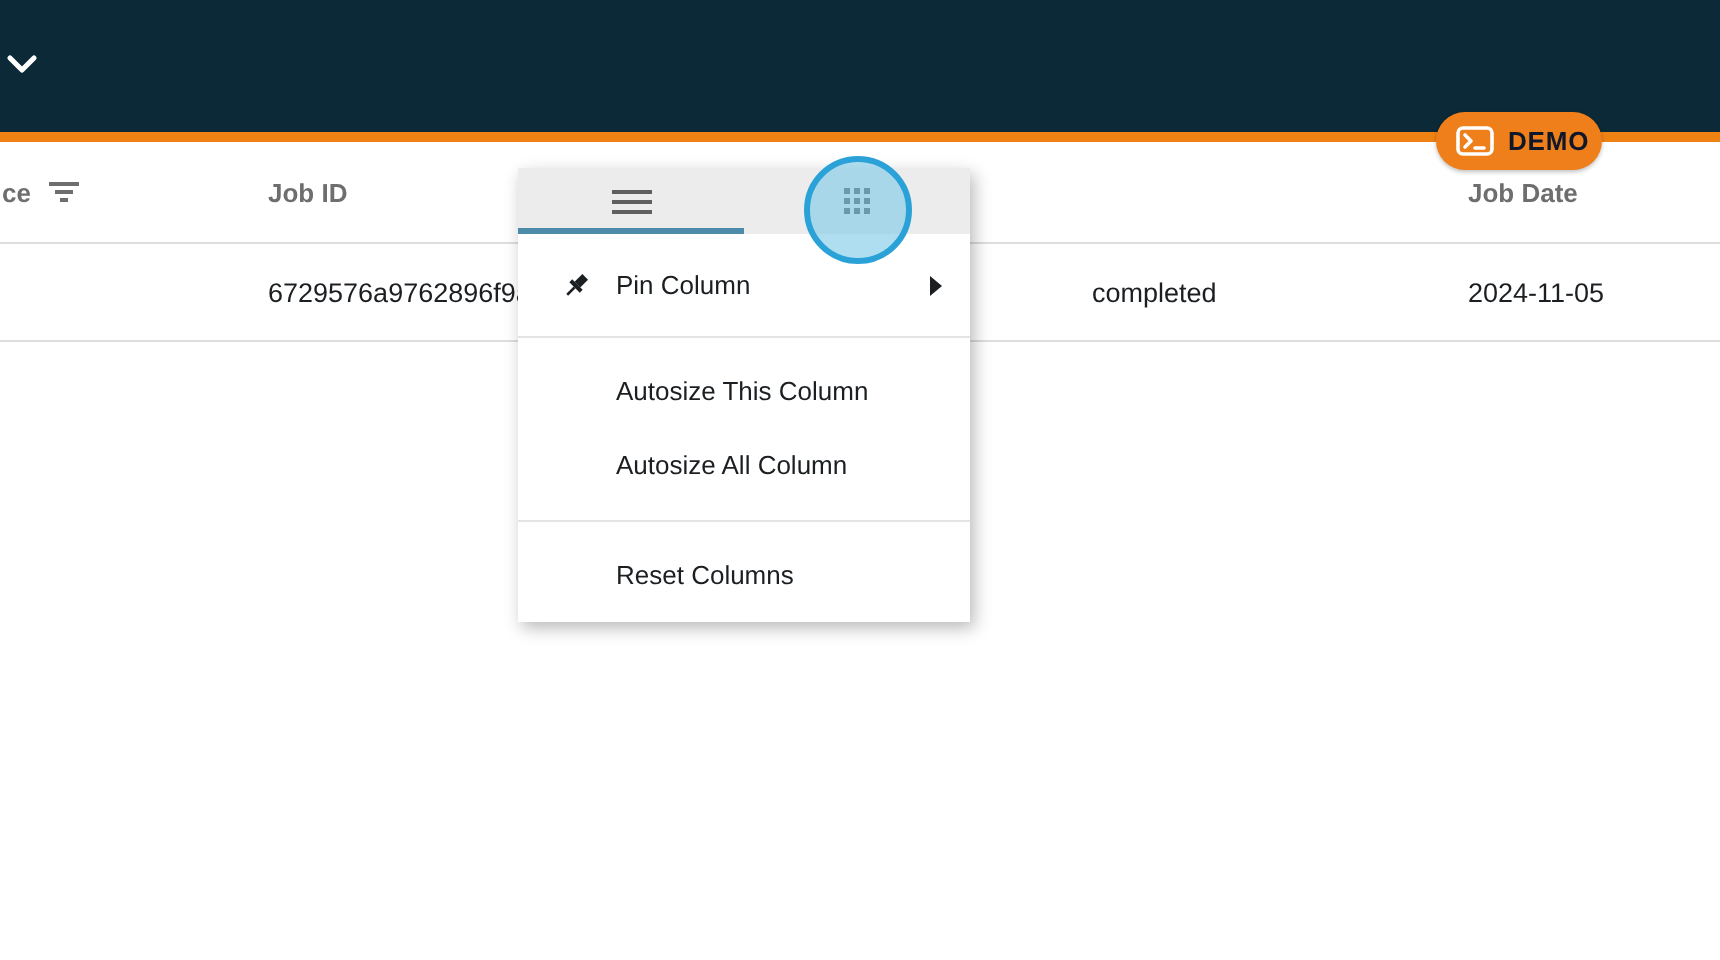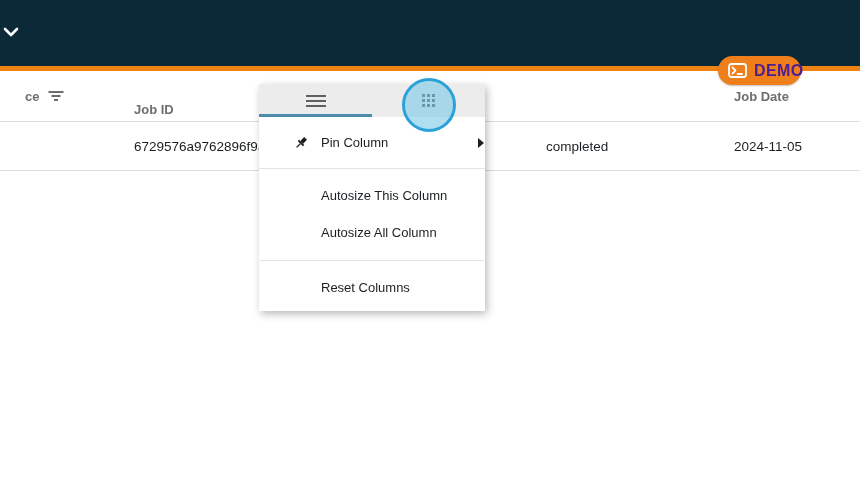--- a/index.html
+++ b/index.html
@@ -9,30 +9,30 @@
   }
   
   .topbar{position:absolute;top:0;left:0;width:860px;height:66px;background:#0b2936;}
   .topbar .chev{position:absolute;left:3px;top:27px;width:16px;height:11px;}
   
   .accent{position:absolute;top:66px;left:0;width:860px;height:5px;background:#ee8213;}
   
   .demo-badge{
     position:absolute;left:718px;top:56px;width:83px;height:29px;background:#ef7f1a;
     border-radius:15px;display:flex;align-items:center;gap:7px;padding:0 0 0 10px;
-    box-sizing:border-box;color:#4c1d95;font-weight:bold;font-size:16px;
+    box-sizing:border-box;color:#0f172a;font-weight:bold;font-size:13px;
     letter-spacing:.4px;z-index:6;box-shadow:0 1px 2px rgba(0,0,0,.25);cursor:pointer;
   }
   .demo-badge .term{width:19px;height:15px;flex:0 0 auto;}
   
   .colhead{
     position:absolute;top:71px;height:50px;display:flex;align-items:center;gap:9px;
     color:#6e6e6e;font-size:13px;font-weight:bold;white-space:nowrap;
   }
-  .ch-0{left:1px;margin-left:24px;} .ch-1{left:134px;margin-top:13px;} .ch-2{left:533px;} .ch-3{left:734px;}
+  .ch-0{left:1px;} .ch-1{left:134px;} .ch-2{left:533px;} .ch-3{left:734px;}
   .filter-ic{display:inline-block;width:16px;height:11px;position:relative;}
   .filter-ic i{position:absolute;left:50%;transform:translateX(-50%);height:2px;background:#6e6e6e;display:block;}
   .filter-ic i:nth-child(1){top:0;width:15px;}
   .filter-ic i:nth-child(2){top:4px;width:9px;}
   .filter-ic i:nth-child(3){top:8px;width:4px;}
   .hline{position:absolute;left:0;width:860px;height:1px;background:#dddddd;}
   .hl-header{top:121px;}
   .hl-row{top:170px;}
   
   .cell{
@@ -53,21 +53,21 @@
   .gridic{display:grid;grid-template-columns:repeat(3,3px);grid-template-rows:repeat(3,3px);gap:2px;}
   .gridic i{background:#4a4a4a;display:block;}
   
   .click-circle{
     position:absolute;left:143px;top:-6px;width:48px;height:48px;border-radius:50%;
     border:3px solid #2aa2d8;background:rgba(127,201,233,.62);z-index:7;pointer-events:none;
   }
   
   .mi{
     position:absolute;left:0;width:226px;display:flex;align-items:center;
-    font-size:13px;color:#1b1f22;cursor:pointer;box-sizing:border-box;padding-left:49px;margin-left:13px;
+    font-size:13px;color:#1b1f22;cursor:pointer;box-sizing:border-box;padding-left:49px;
   }
   .mi-pin{top:33px;height:51px;}
   .mi-a1{top:93px;height:37px;align-items:center;}
   .mi-a2{top:130px;height:37px;}
   .mi-reset{top:185px;height:37px;text-align:right;}
   .msep{position:absolute;left:0;width:226px;height:1px;background:#e4e4e4;}
   .ms-1{top:84px;} .ms-2{top:176px;}
   .pin-ic{position:absolute;left:21px;top:50%;margin-top:-8px;width:16px;height:16px;}
   .sub-arrow{
     position:absolute;right:14px;top:50%;margin-top:-5px;width:0;height:0;

